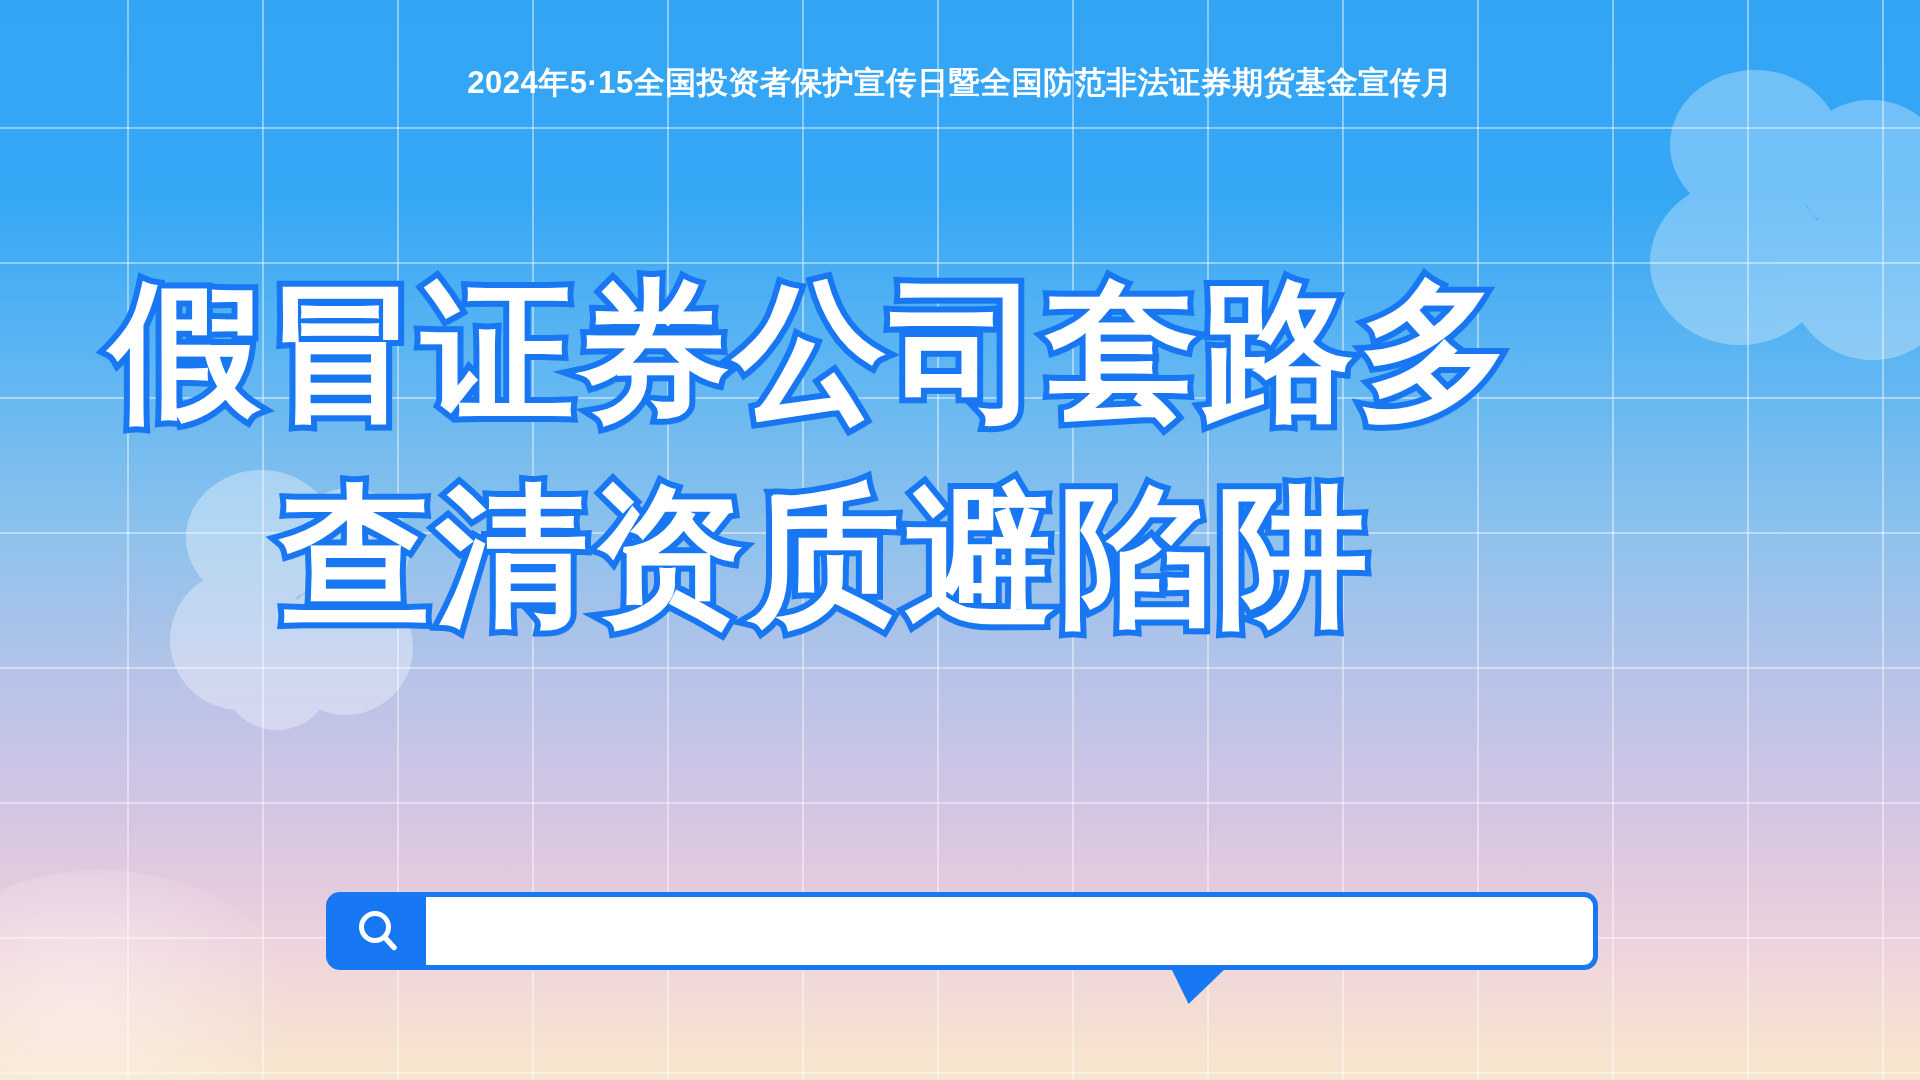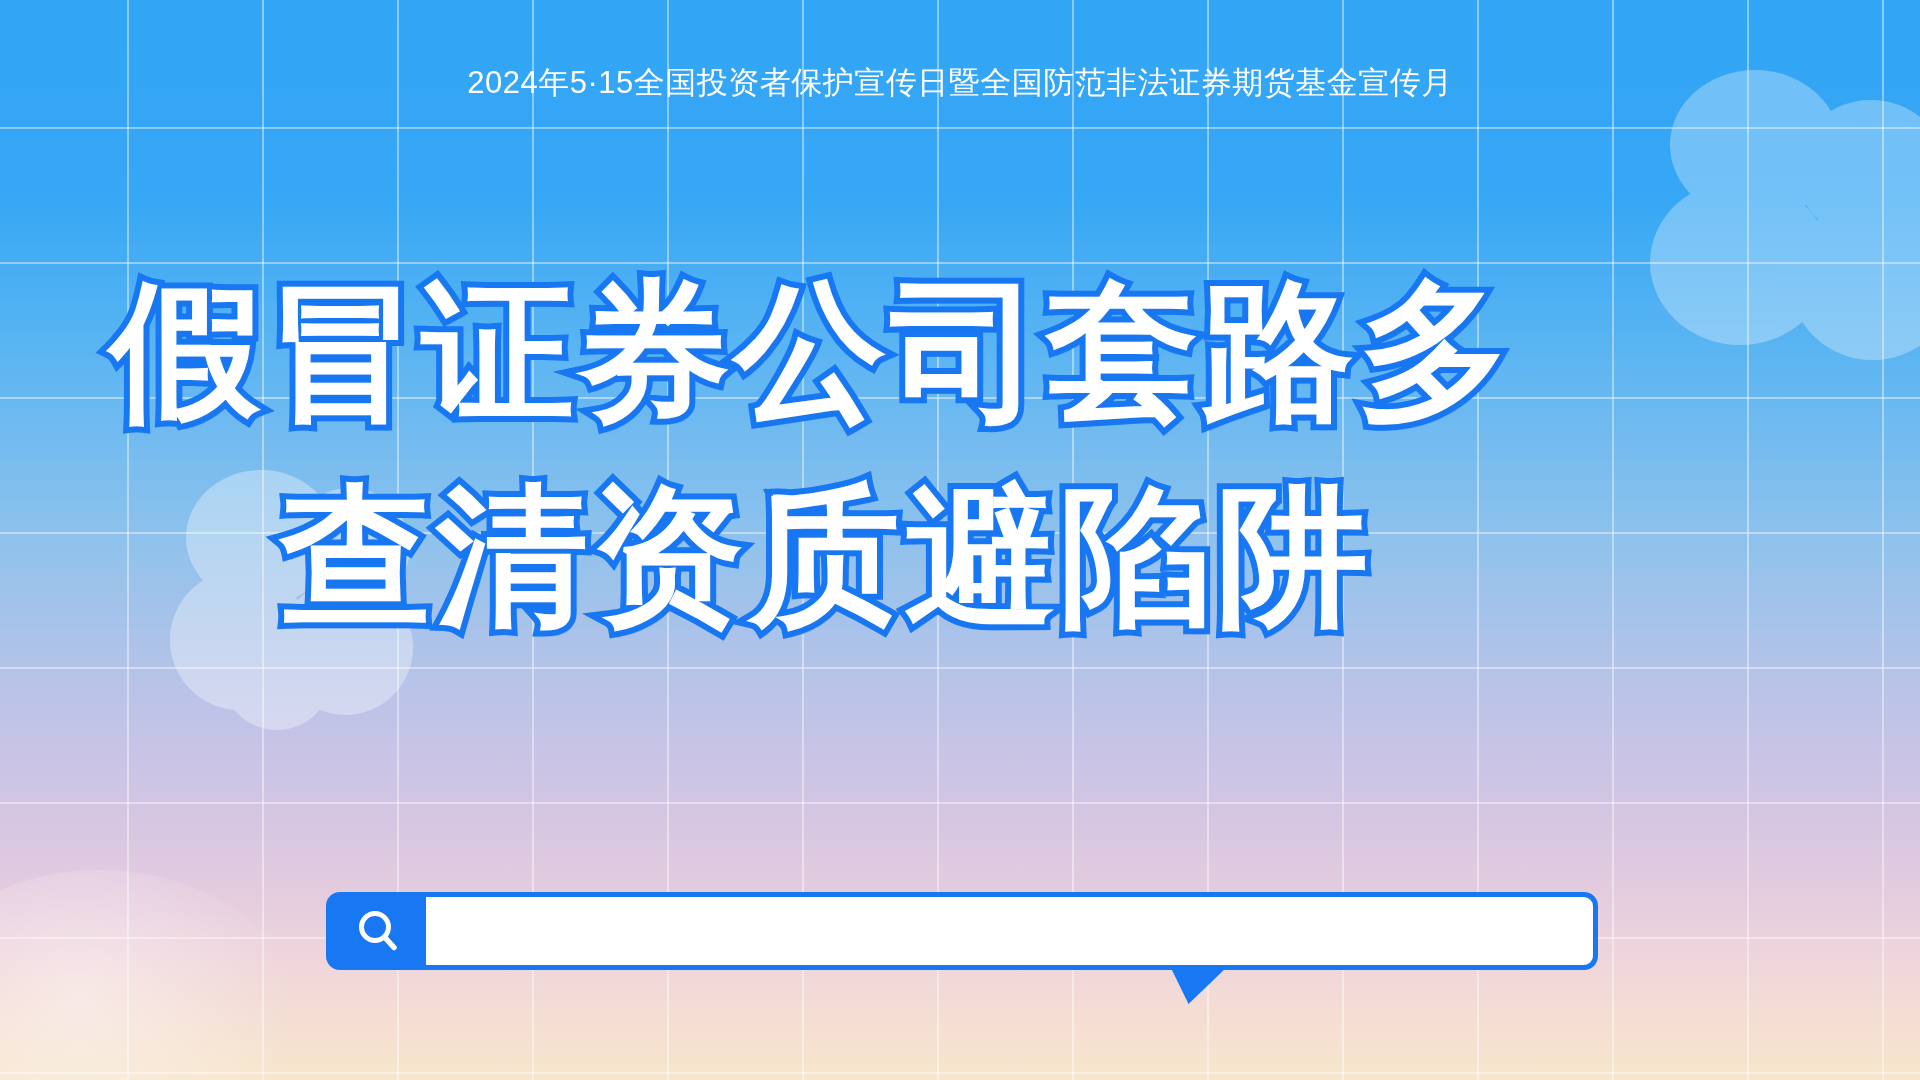--- a/index.html
+++ b/index.html
@@ -99,21 +99,21 @@
 
   
   .kicker {
     position: absolute;
     top: 62px;
     left: 0;
     width: 1920px;
     text-align: center;
     color: #ffffff;
     font-size: 31px;
-    font-weight: normal;
+    font-weight: bold;
     letter-spacing: 0.5px;
     white-space: nowrap;
   }
 
   
   .headline {
     position: absolute;
     top: 262px;
     left: 0;
     width: 1624px;

